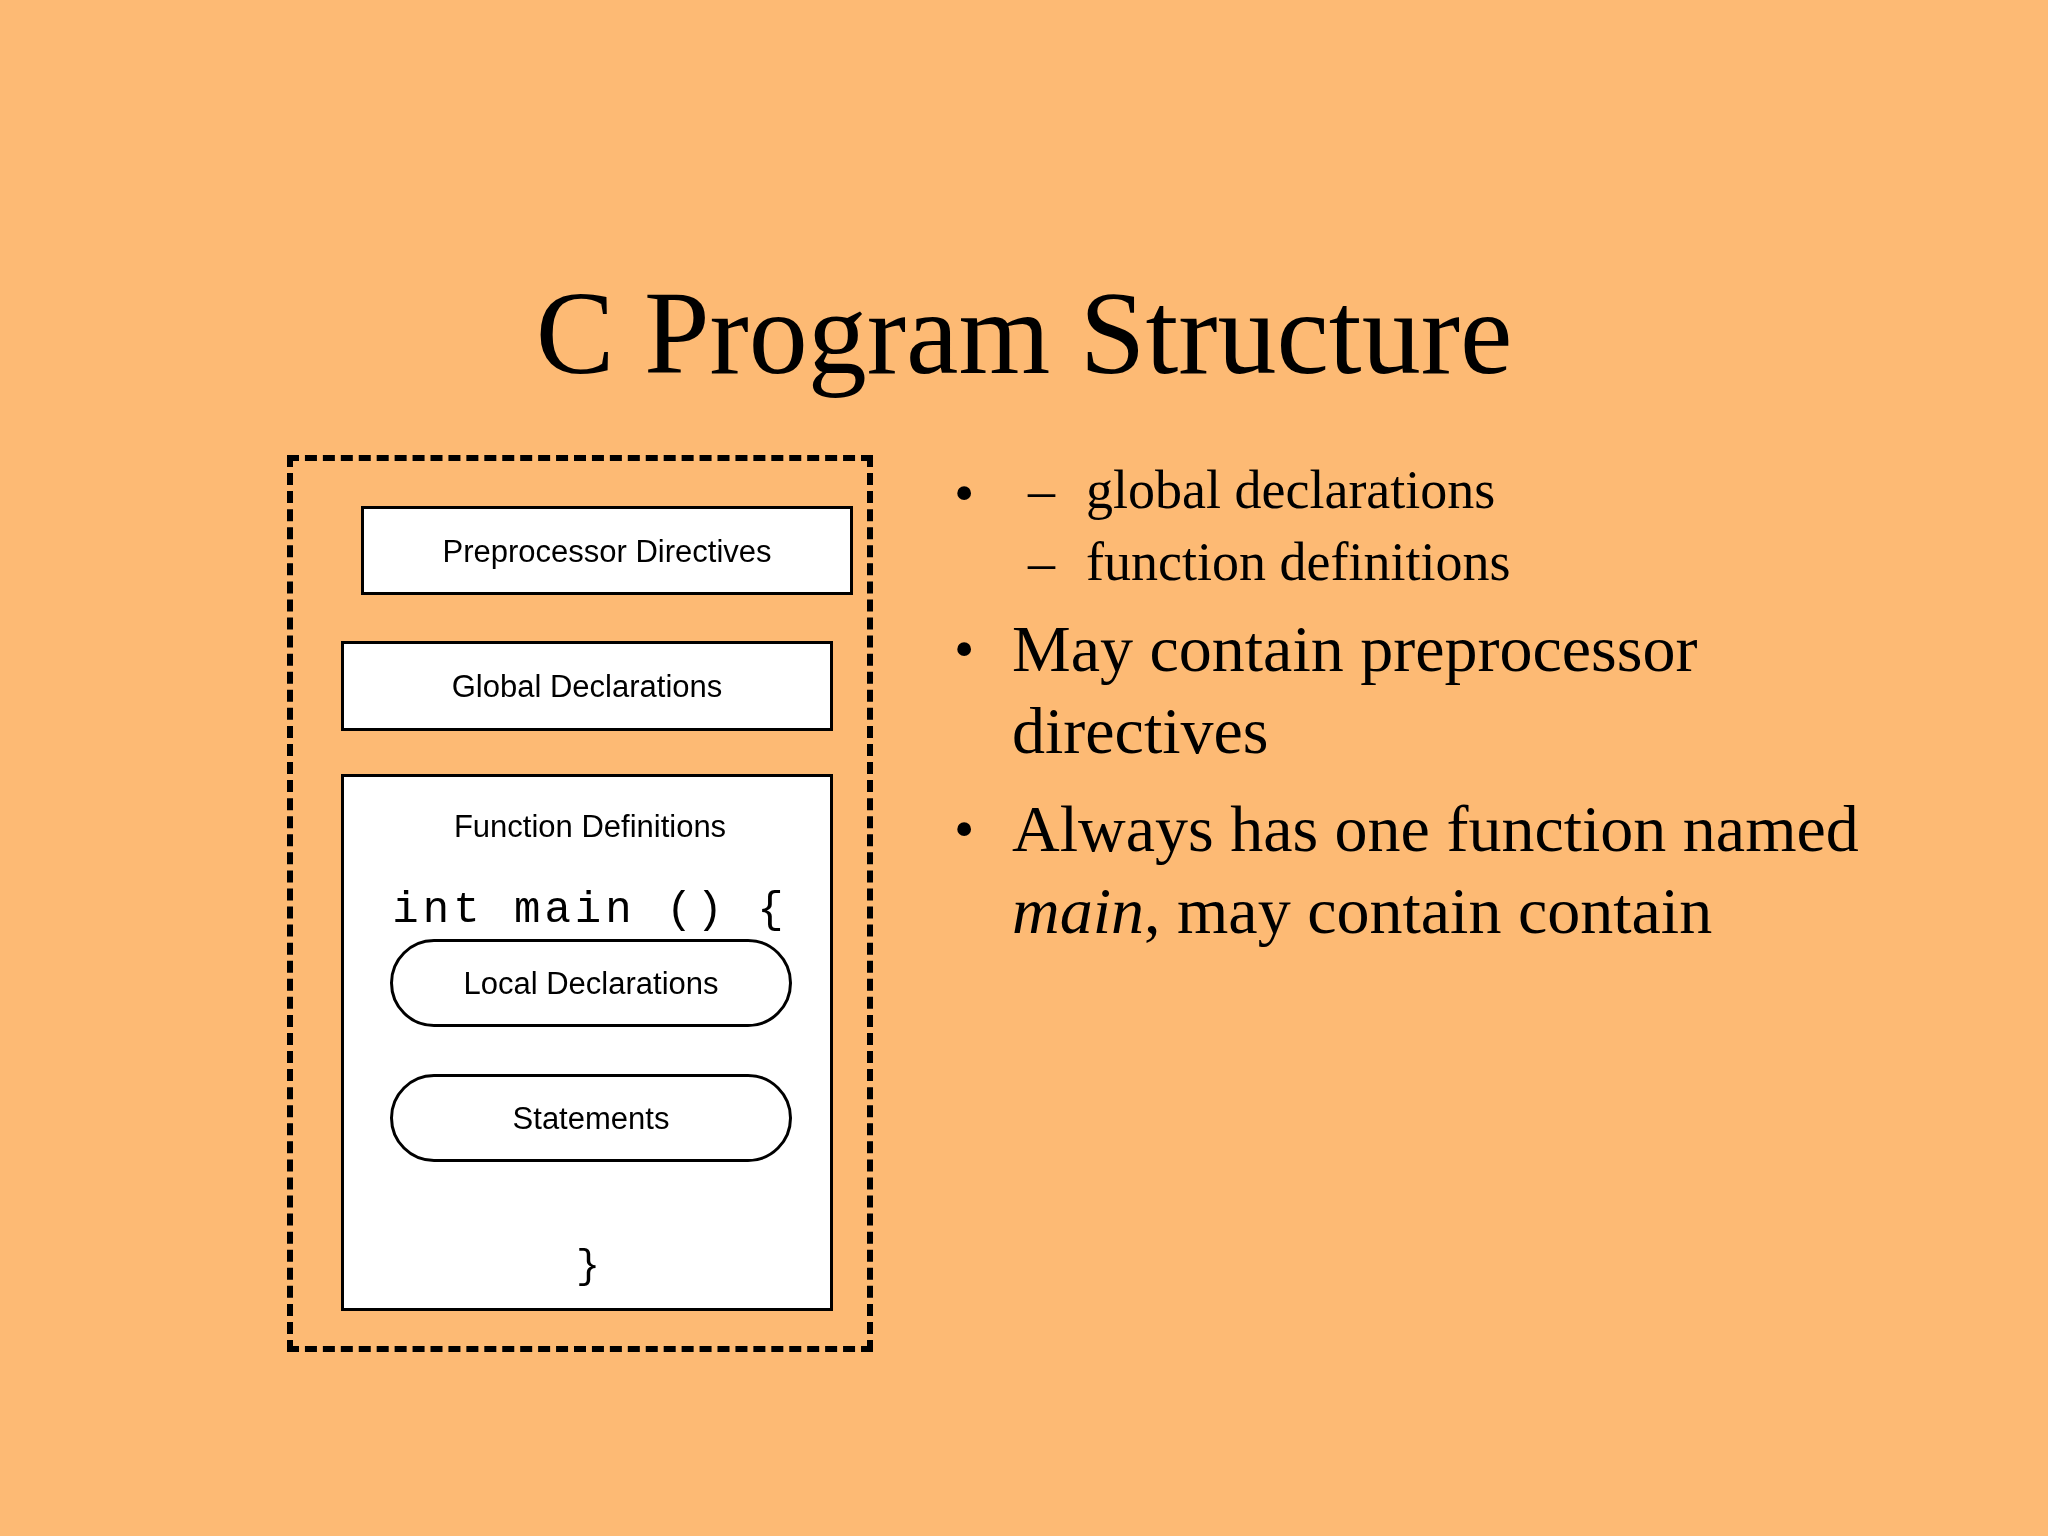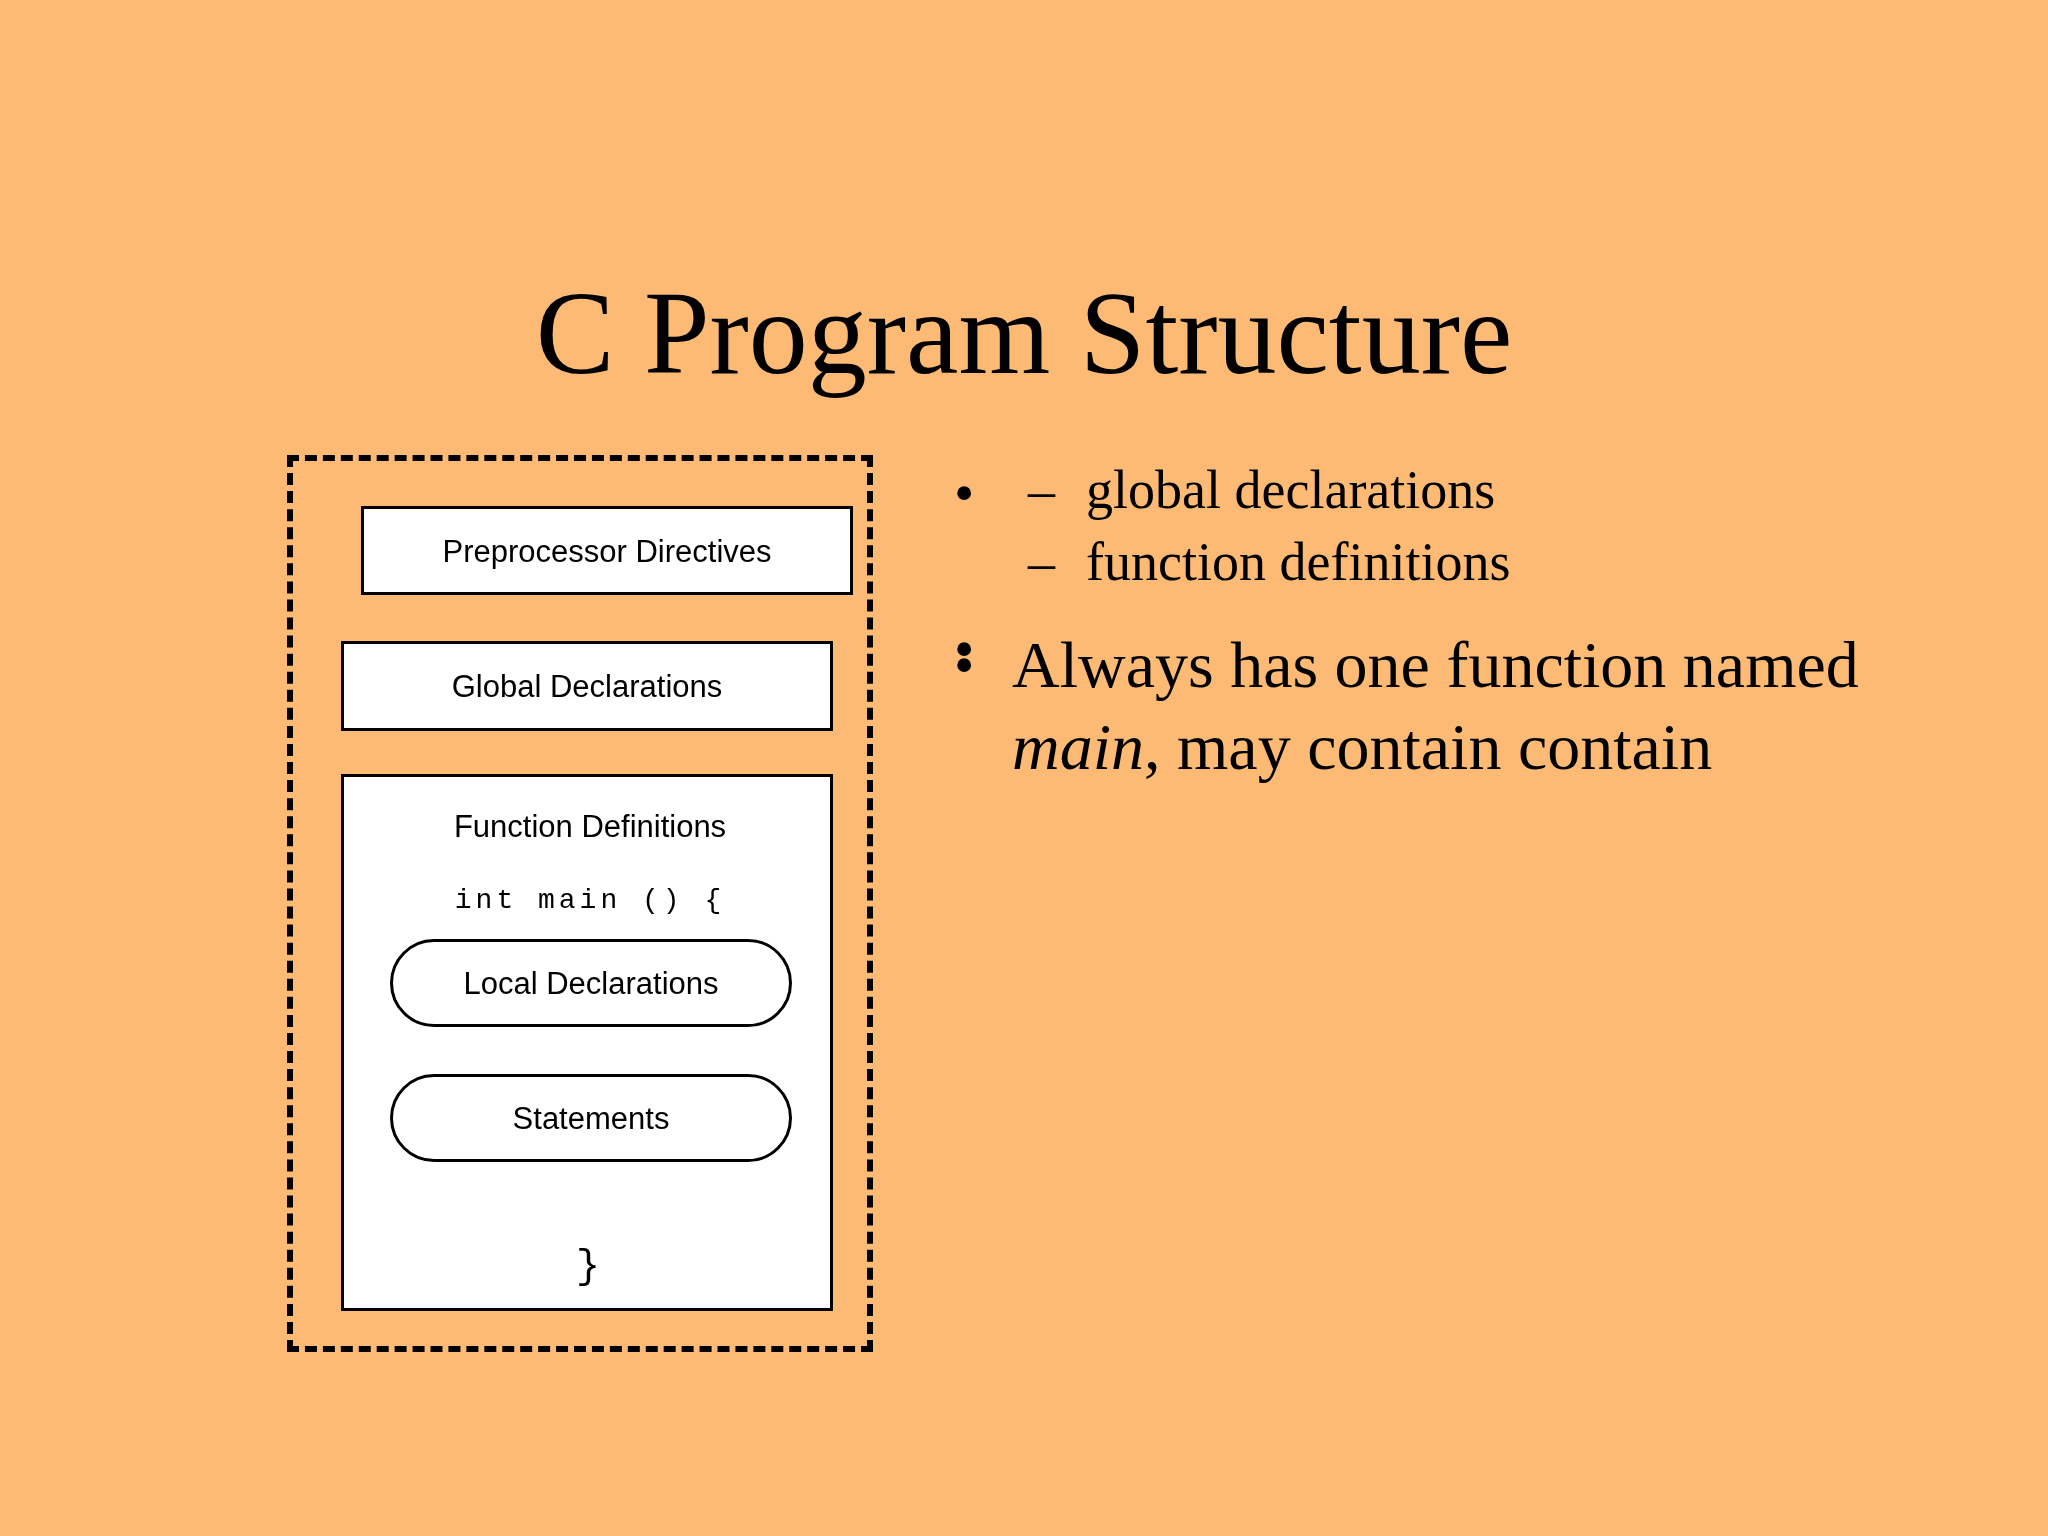--- a/index.html
+++ b/index.html
@@ -85,21 +85,21 @@
     font-size: 31px;
     color: #000000;
   }
   .code-line {
     position: absolute;
     left: 0;
     top: 108px;
     width: 492px;
     text-align: center;
     font-family: "Liberation Mono", monospace;
-    font-size: 28px;
+    font-size: 44px;
     letter-spacing: 4px;
     color: #000000;
   }
   .code-close {
     position: absolute;
     left: 0;
     top: 468px;
     width: 492px;
     text-align: center;
     font-family: "Liberation Mono", monospace;
@@ -223,20 +223,21 @@
 
     <div class="bullet-l2">
       <span class="marker">–</span>
       <span>function definitions</span>
     </div>
 
     <div class="gap-sm"></div>
 
     <div class="bullet-l1">
       <span class="marker">•</span>
+      <span>May contain preprocessor directives</span>
     </div>
 
     <div class="gap-md"></div>
 
     <div class="bullet-l1">
       <span class="marker">•</span>
       <span>Always has one function named </span><span class="ital">main</span><span>, may contain contain</span>
     </div>
 
   </div>

